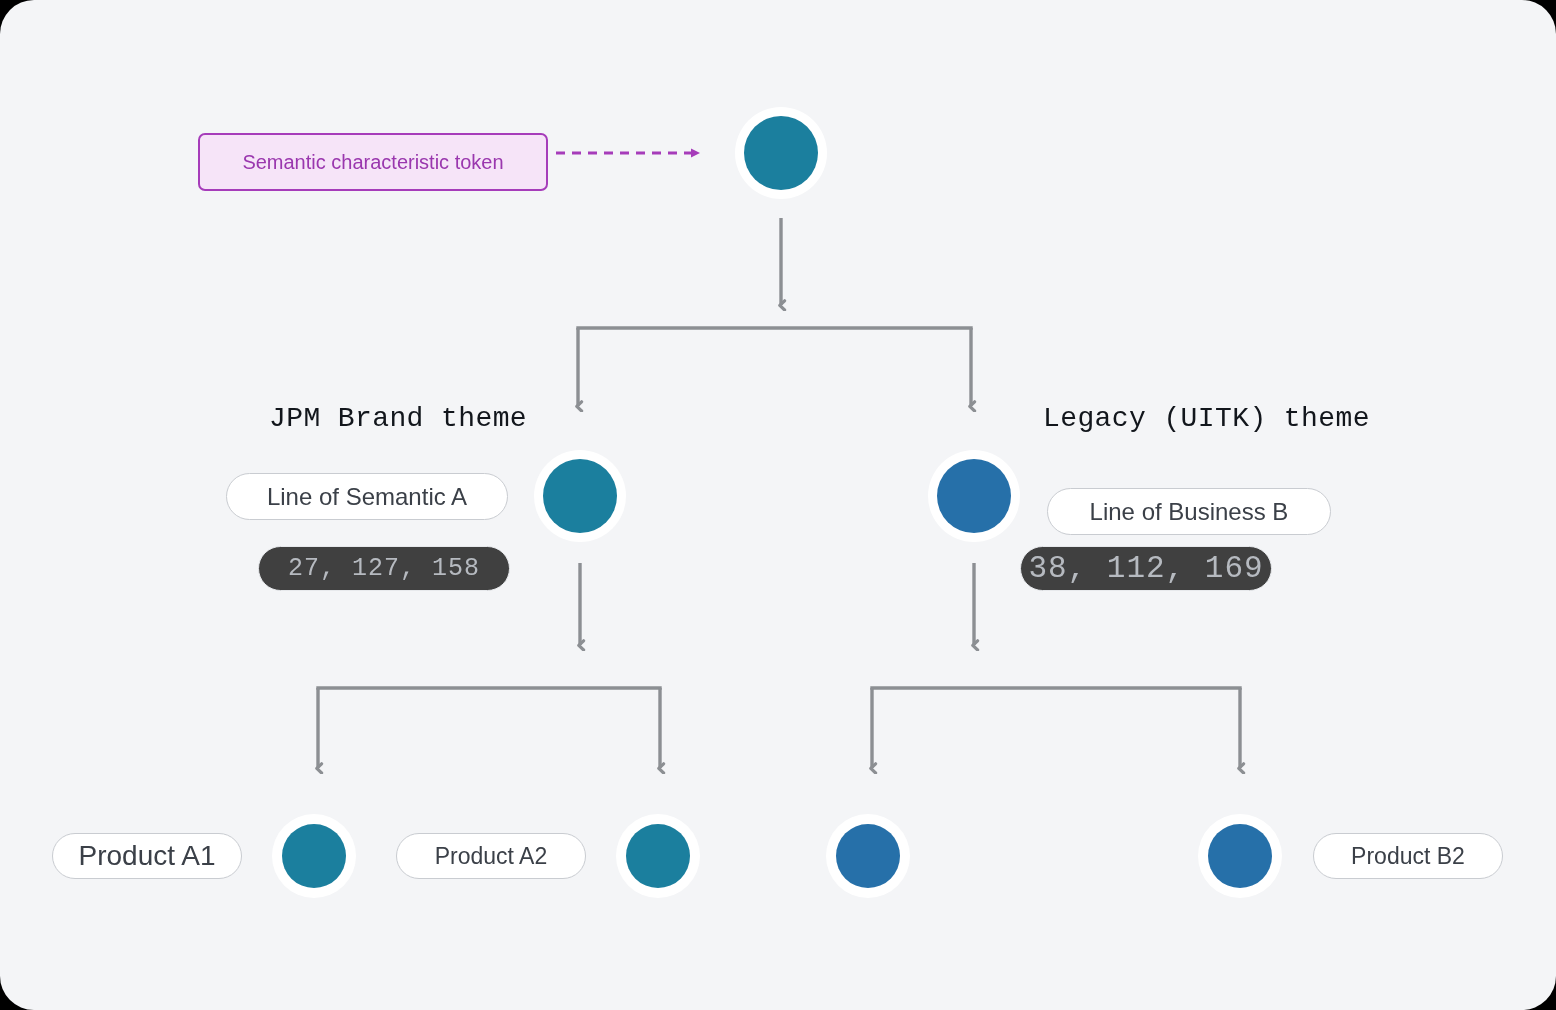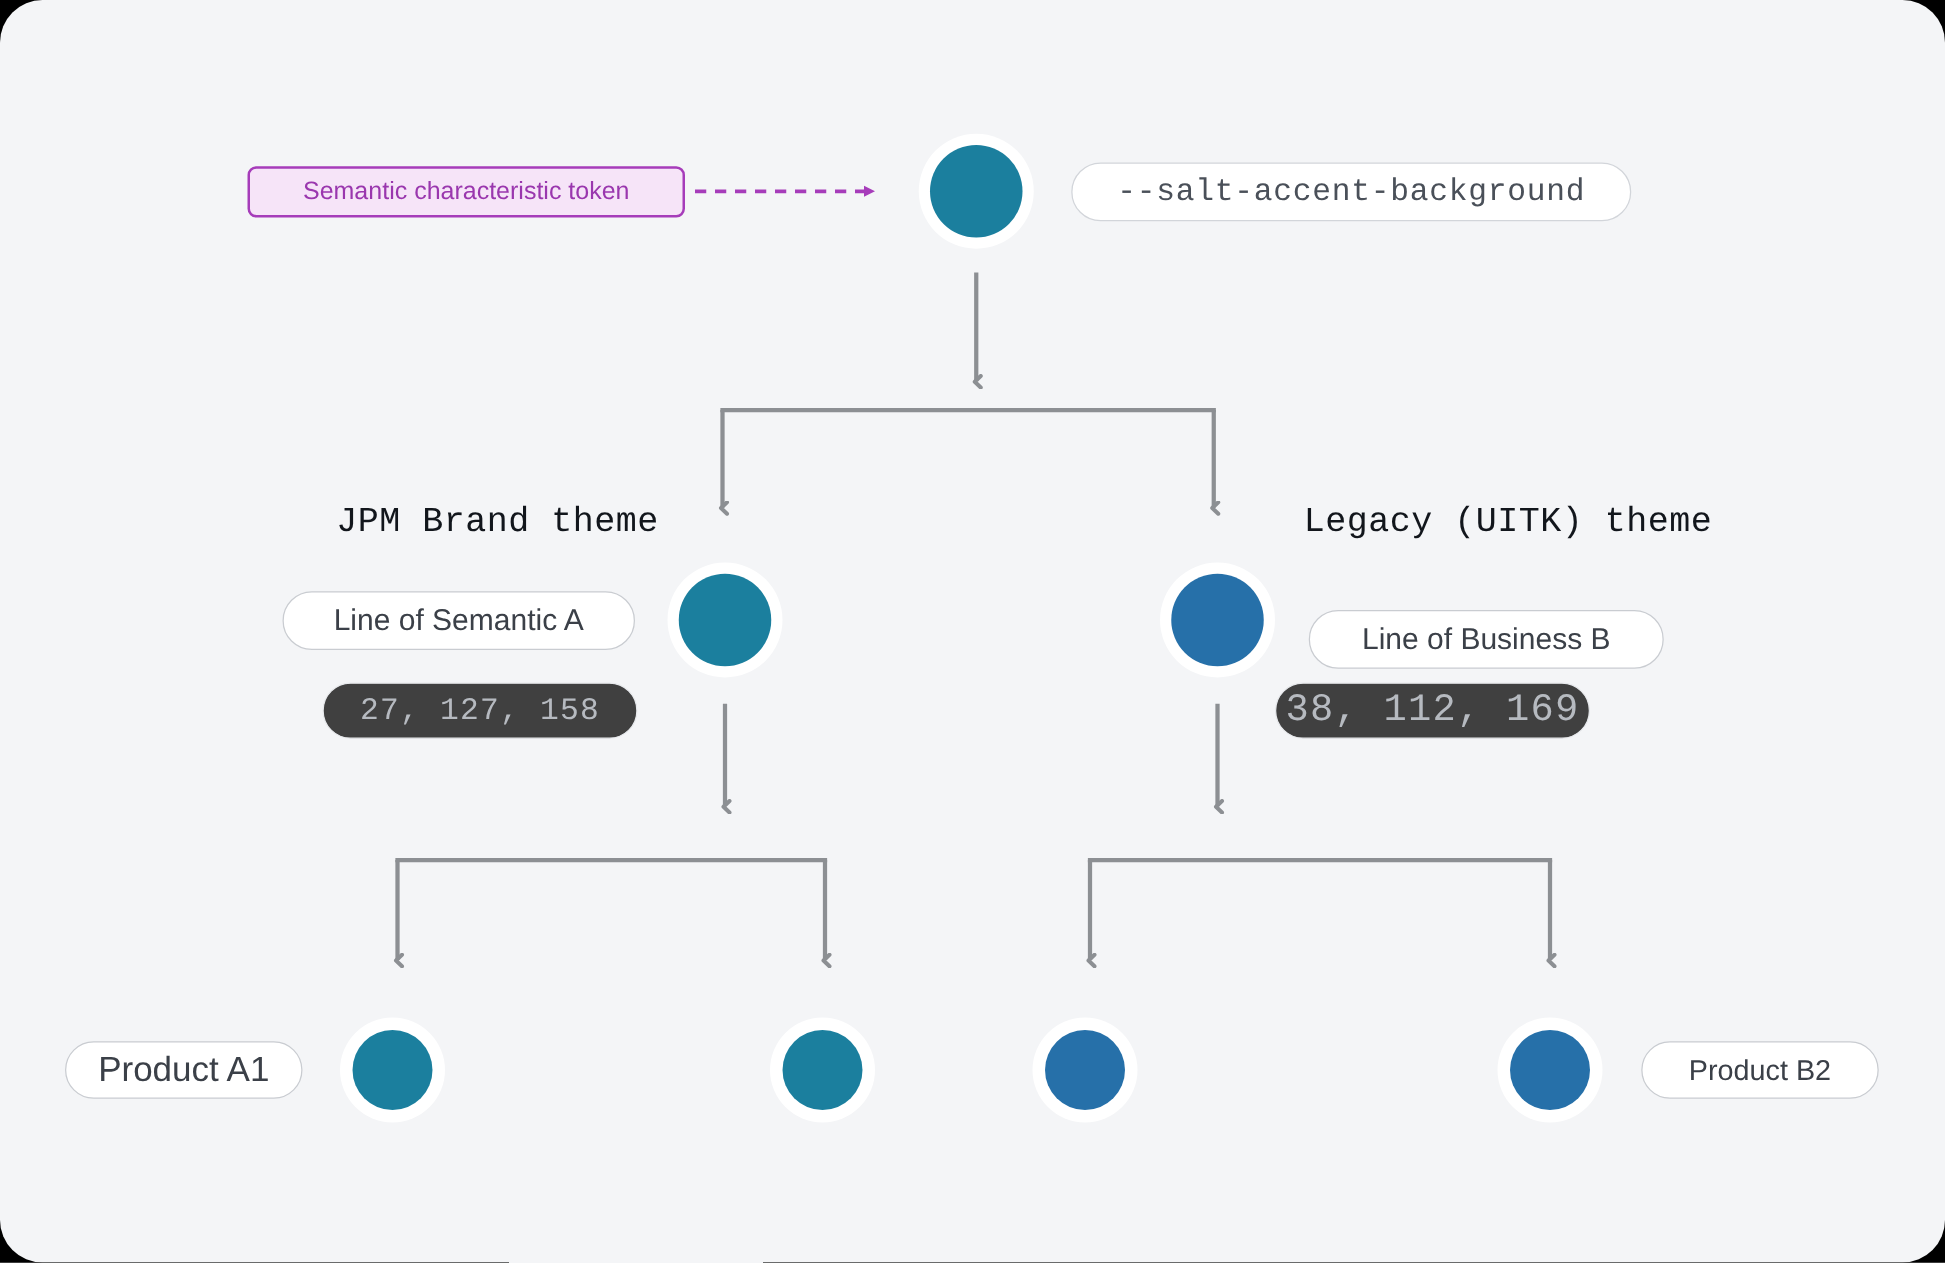--- a/index.html
+++ b/index.html
@@ -138,27 +138,26 @@
       <path d="M660 688 L660 768" fill="none" stroke="#8C8F93" stroke-width="3.4" marker-end="url(#chev)"></path>
     </g>
 
     <g>
       <path d="M872 688 L1240 688" fill="none" stroke="#8C8F93" stroke-width="3.4" stroke-linecap="square"></path>
       <path d="M872 688 L872 768" fill="none" stroke="#8C8F93" stroke-width="3.4" marker-end="url(#chev)"></path>
       <path d="M1240 688 L1240 768" fill="none" stroke="#8C8F93" stroke-width="3.4" marker-end="url(#chev)"></path>
     </g>
   </svg>
 
-  <div class="pill semantic" style="left:198px; top:133px; width:350px; height:41px; font-size:20px;">Semantic characteristic token</div>
+  <div class="pill semantic" style="left:198px; top:133px; width:350px; height:58px; font-size:20px;">Semantic characteristic token</div>
 
   <div class="swatch-ring" style="left:735px; top:107px; width:92px; height:92px;">
     <div class="swatch-dot" style="width:74px; height:74px; background:#1B7F9E;"></div>
   </div>
 
-  <div class="pill token" style="left:857px; top:130px; width:448px; height:47px; font-size:25px;">--salt-accent-background</div>
 
   <div class="theme-label" style="left:257px; top:403px; font-size:28px;">JPM Brand theme</div>
 
   <div class="theme-label" style="left:1031px; top:403px; font-size:28px;">Legacy (UITK) theme</div>
 
   <div class="pill" style="left:226px; top:473px; width:282px; height:47px; font-size:24px;">Line of Semantic A</div>
 
   <div class="swatch-ring" style="left:534px; top:450px; width:92px; height:92px;">
     <div class="swatch-dot" style="width:74px; height:74px; background:#1B7F9E;"></div>
   </div>
@@ -172,20 +171,21 @@
   <div class="pill" style="left:1047px; top:488px; width:284px; height:47px; font-size:24px;">Line of Business B</div>
 
   <div class="pill rgb" style="left:1020px; top:546px; width:252px; height:45px; font-size:31px;">38, 112, 169</div>
 
   <div class="pill" style="left:52px; top:833px; width:190px; height:46px; font-size:28px;">Product A1</div>
 
   <div class="swatch-ring" style="left:272px; top:814px; width:84px; height:84px;">
     <div class="swatch-dot" style="width:64px; height:64px; background:#1B7F9E;"></div>
   </div>
 
+  <div class="pill" style="left:396px; top:833px; width:190px; height:46px; font-size:23px;">Product A2</div>
 
   <div class="swatch-ring" style="left:616px; top:814px; width:84px; height:84px;">
     <div class="swatch-dot" style="width:64px; height:64px; background:#1B7F9E;"></div>
   </div>
 
   <div class="swatch-ring" style="left:826px; top:814px; width:84px; height:84px;">
     <div class="swatch-dot" style="width:64px; height:64px; background:#2670A9;"></div>
   </div>
 
 

